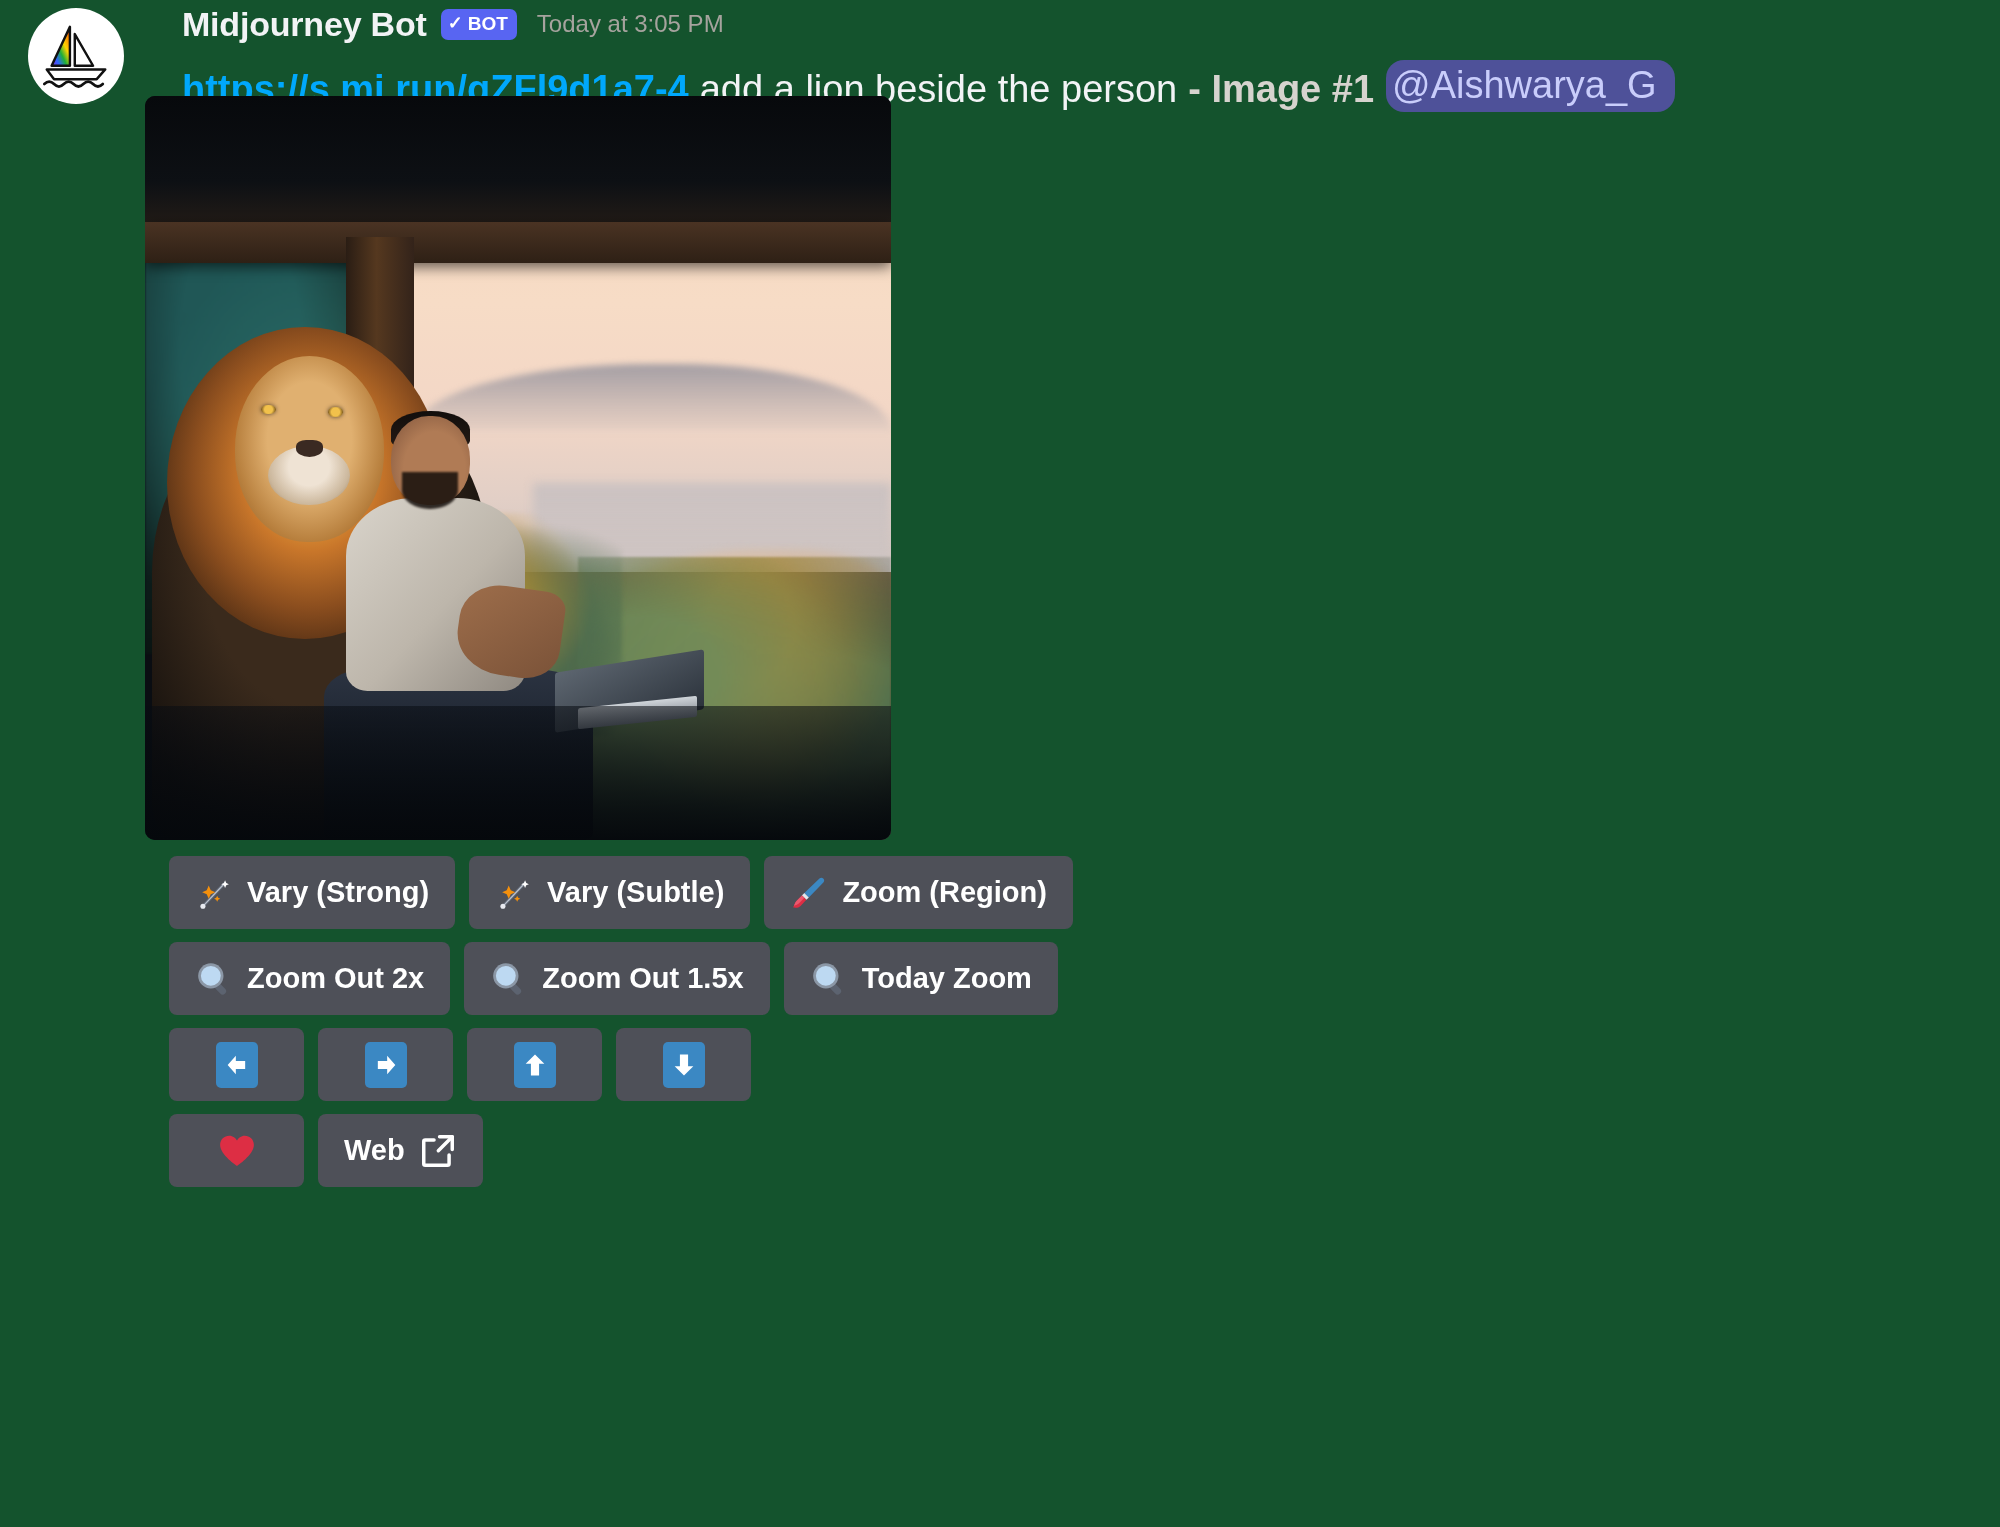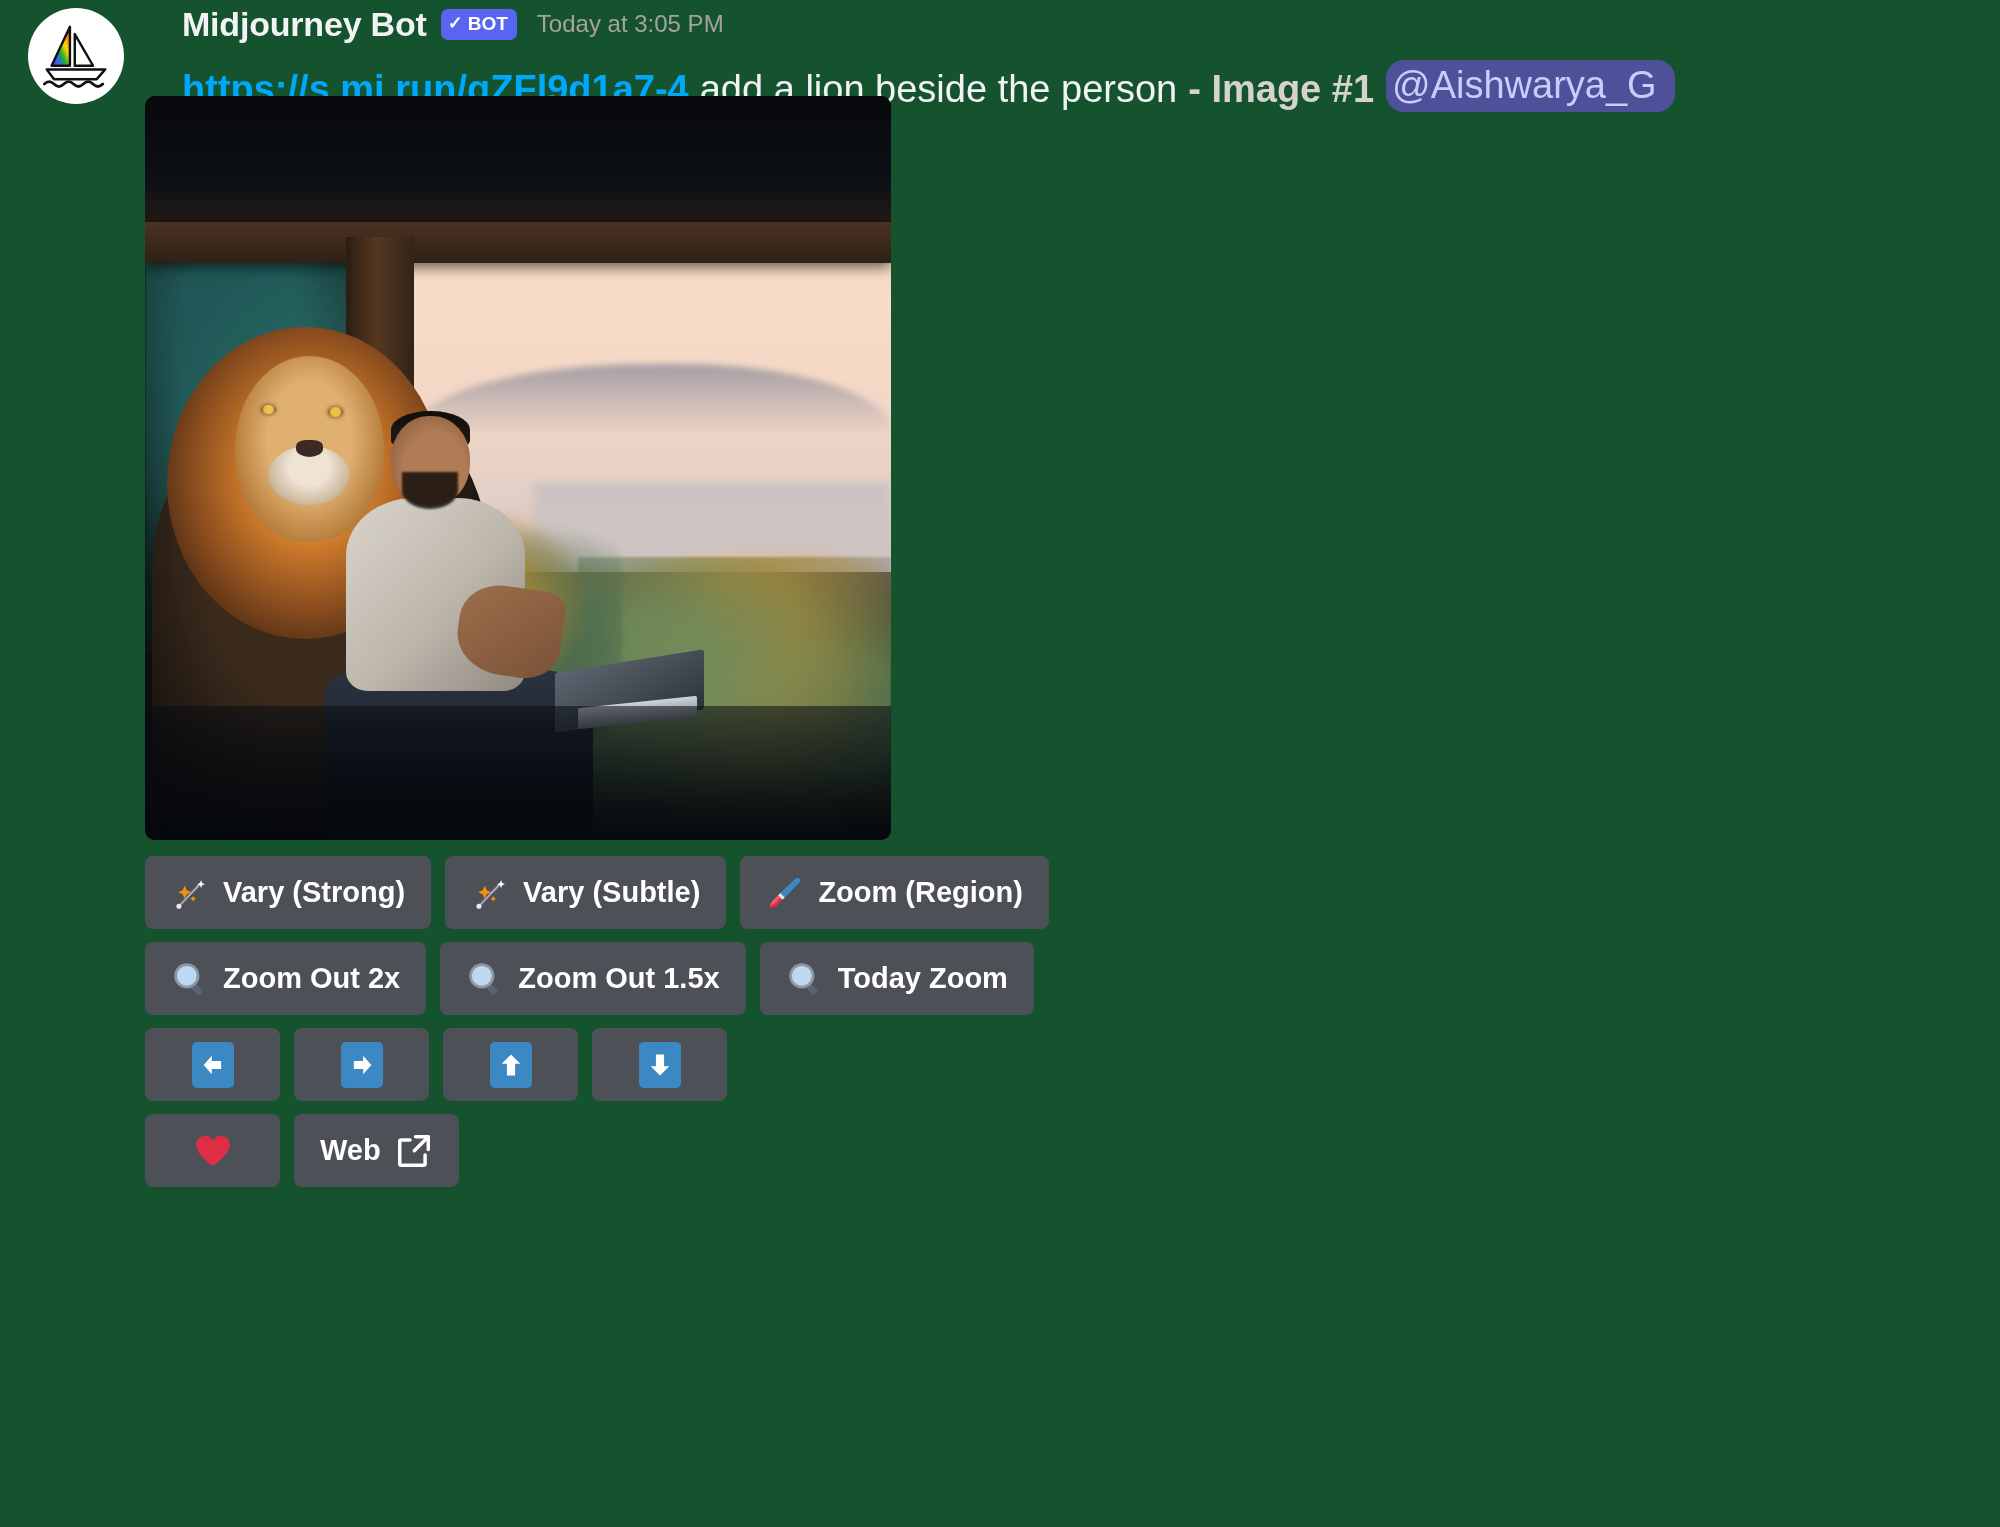--- a/index.html
+++ b/index.html
@@ -328,21 +328,21 @@
 
   
   .btn-rows {
     position: absolute;
     left: 145px;
     top: 856px;
     display: flex;
     flex-direction: column;
     gap: 13px;
   }
-  .btn-row { display: flex; gap: 14px; }
+  .btn-row { display: flex; gap: 14px; margin-left: 24px; }
   .dbtn {
     background: #4E5058;
     border: none;
     border-radius: 8px;
     color: #ffffff;
     font-family: "Liberation Sans", sans-serif;
     font-size: 29px;
     font-weight: 700;
     height: 73px;
     padding: 0 26px;

